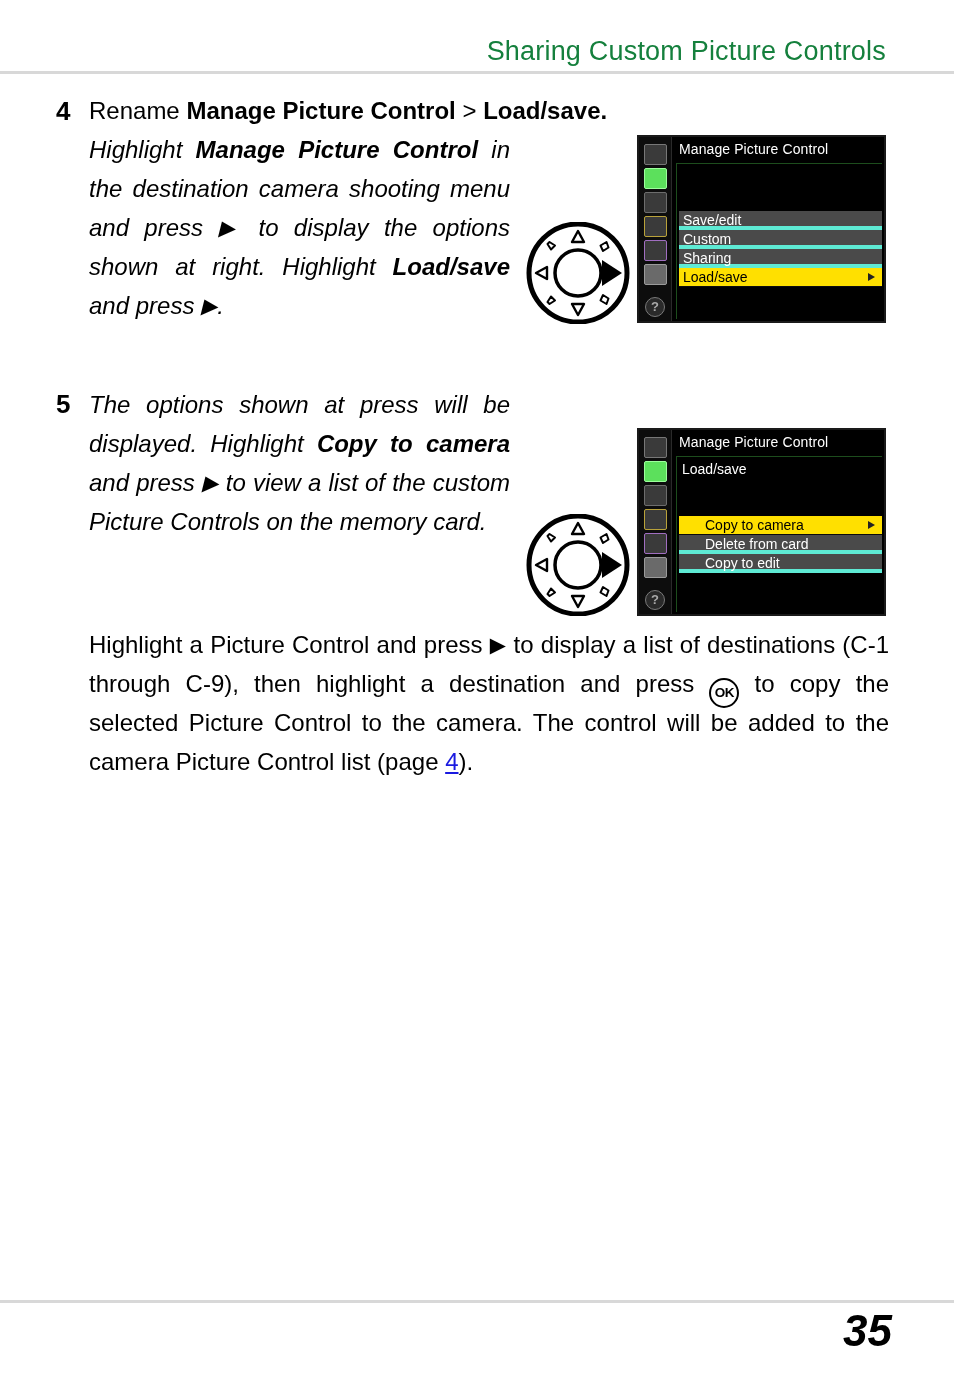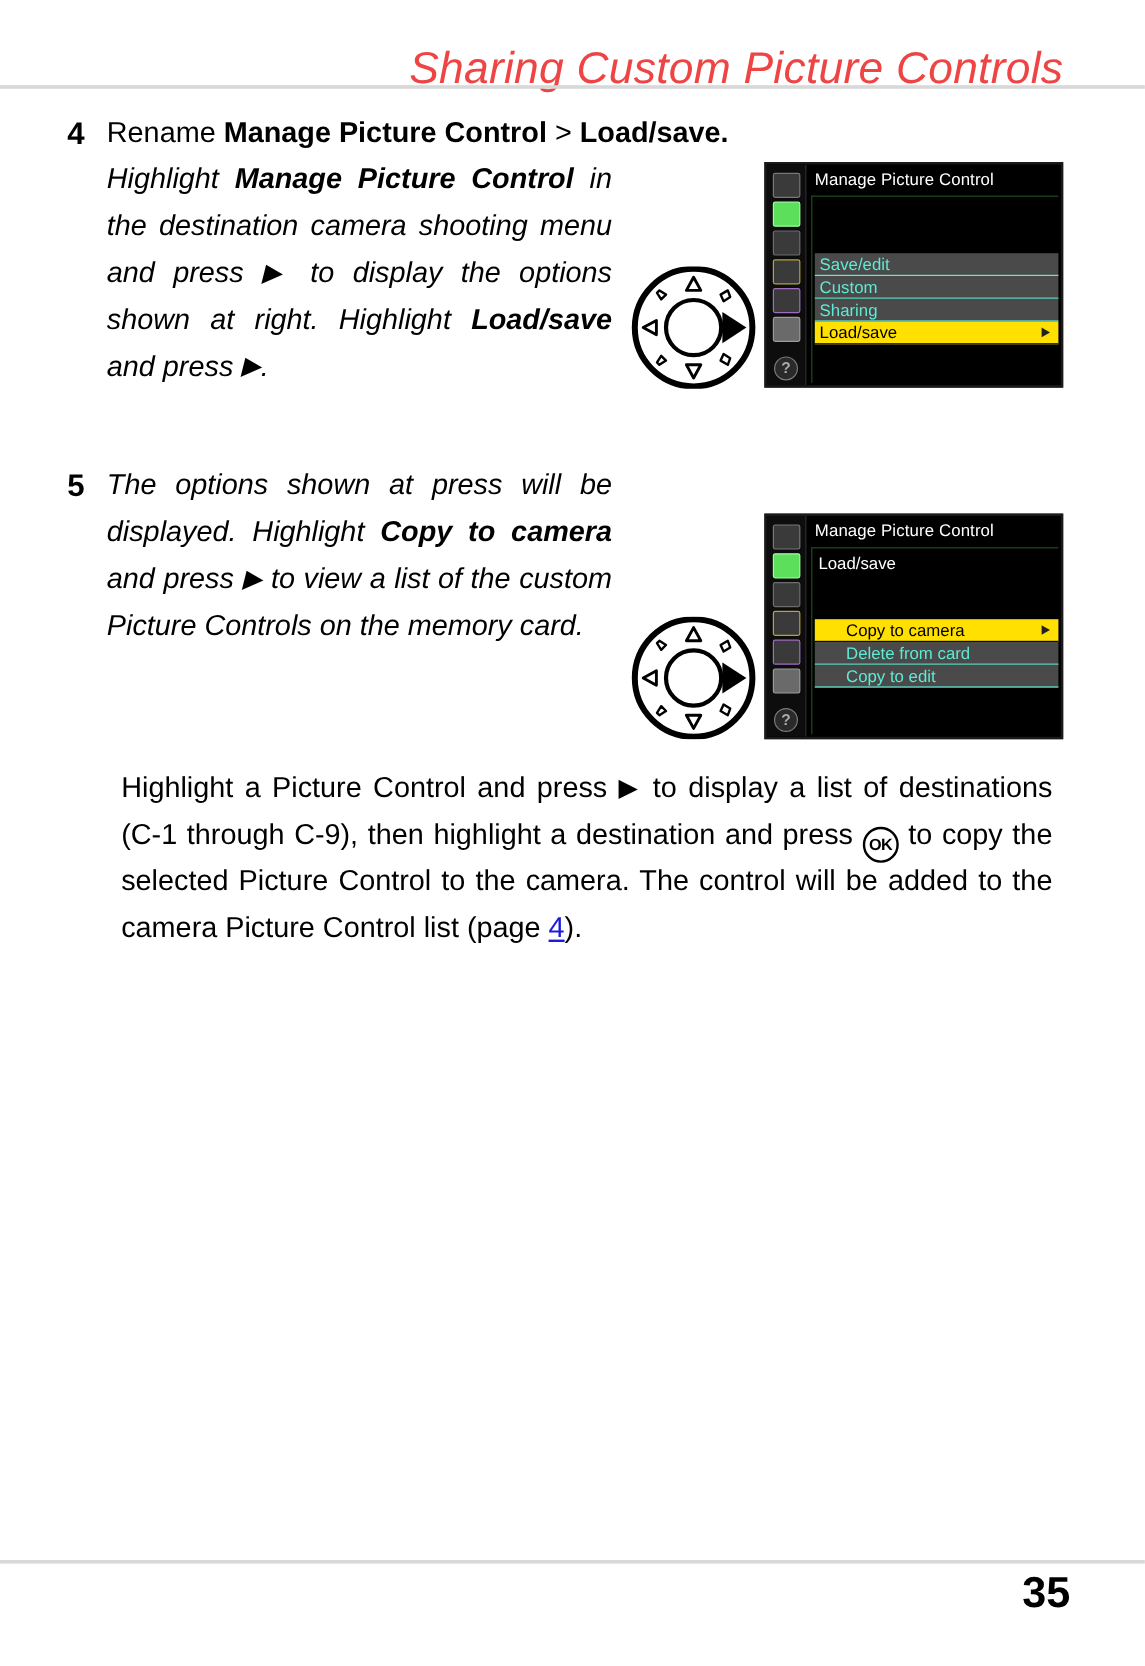--- a/index.html
+++ b/index.html
@@ -17,23 +17,22 @@
   
   .page-header {
     position: absolute;
     left: 0; top: 36px;
     width: 954px;
     height: 38px;
   }
   .page-header .title {
     position: absolute;
     right: 68px; top: 0;
-    font-style: italic;
-    font-size: 37px;
-    color: #ef4444;
+    font-size: 27px;
+    color: #15803d;
     letter-spacing: 0.2px;
     white-space: nowrap;
   }
   .page-header .rule {
     position: absolute;
     left: 0; top: 35px;
     width: 954px; height: 3px;
     background: #d8d8d8;
   }
 
@@ -72,21 +71,21 @@
   }
   .narrow-col p { margin: 0; }
   .wide-col {
     width: 800px;
     font-size: 24px;
     line-height: 39px;
     text-align: justify;
     text-justify: inter-word;
     margin-top: 2px;
   }
-  .wide-col p { margin: 12px; }
+  .wide-col p { margin: 0; }
   b, .b { font-weight: bold; }
 
   .arrow-right {
     font-size: 21px;
     line-height: 0;
     position: relative;
     top: -1px;
     letter-spacing: 0;
   }
 
@@ -172,24 +171,24 @@
     left: 43px;
     color: #fff;
     font-size: 14px;
     white-space: nowrap;
   }
   .lcd-rows { position: absolute; right: 2px; }
   .lcd-row {
     position: relative;
     height: 19px;
     background: #4a4a4a;
-    color: #5eead4;
+    color: #ffffff;
     font-size: 14px;
     line-height: 19px;
-    border-bottom: 1px solid #5eead4;
+    border-bottom: 4px solid #5eead4;
     box-sizing: border-box;
     white-space: nowrap;
   }
   .lcd-row .lbl { position: absolute; left: 4px; top: 0; }
   .lcd-row.indent .lbl { left: 26px; }
   .lcd-row.sel {
     background: #ffe000;
     color: #000;
     font-weight: normal;
     border-bottom: 1px solid #0c0c0c;
@@ -212,22 +211,23 @@
   }
   .page-footer .rule {
     position: absolute;
     left: 0; top: 0;
     width: 954px; height: 3px;
     background: #d8d8d8;
   }
   .page-footer .pageno {
     position: absolute;
     right: 62px; top: 6px;
-    font-size: 36px;
+    font-size: 44px;
     font-weight: bold;
+    font-style: italic;
   }
 </style>
 </head>
 <body>
 
 <div class="page-header">
   <div class="title">Sharing Custom Picture Controls</div>
   <div class="rule"></div>
 </div>
 

